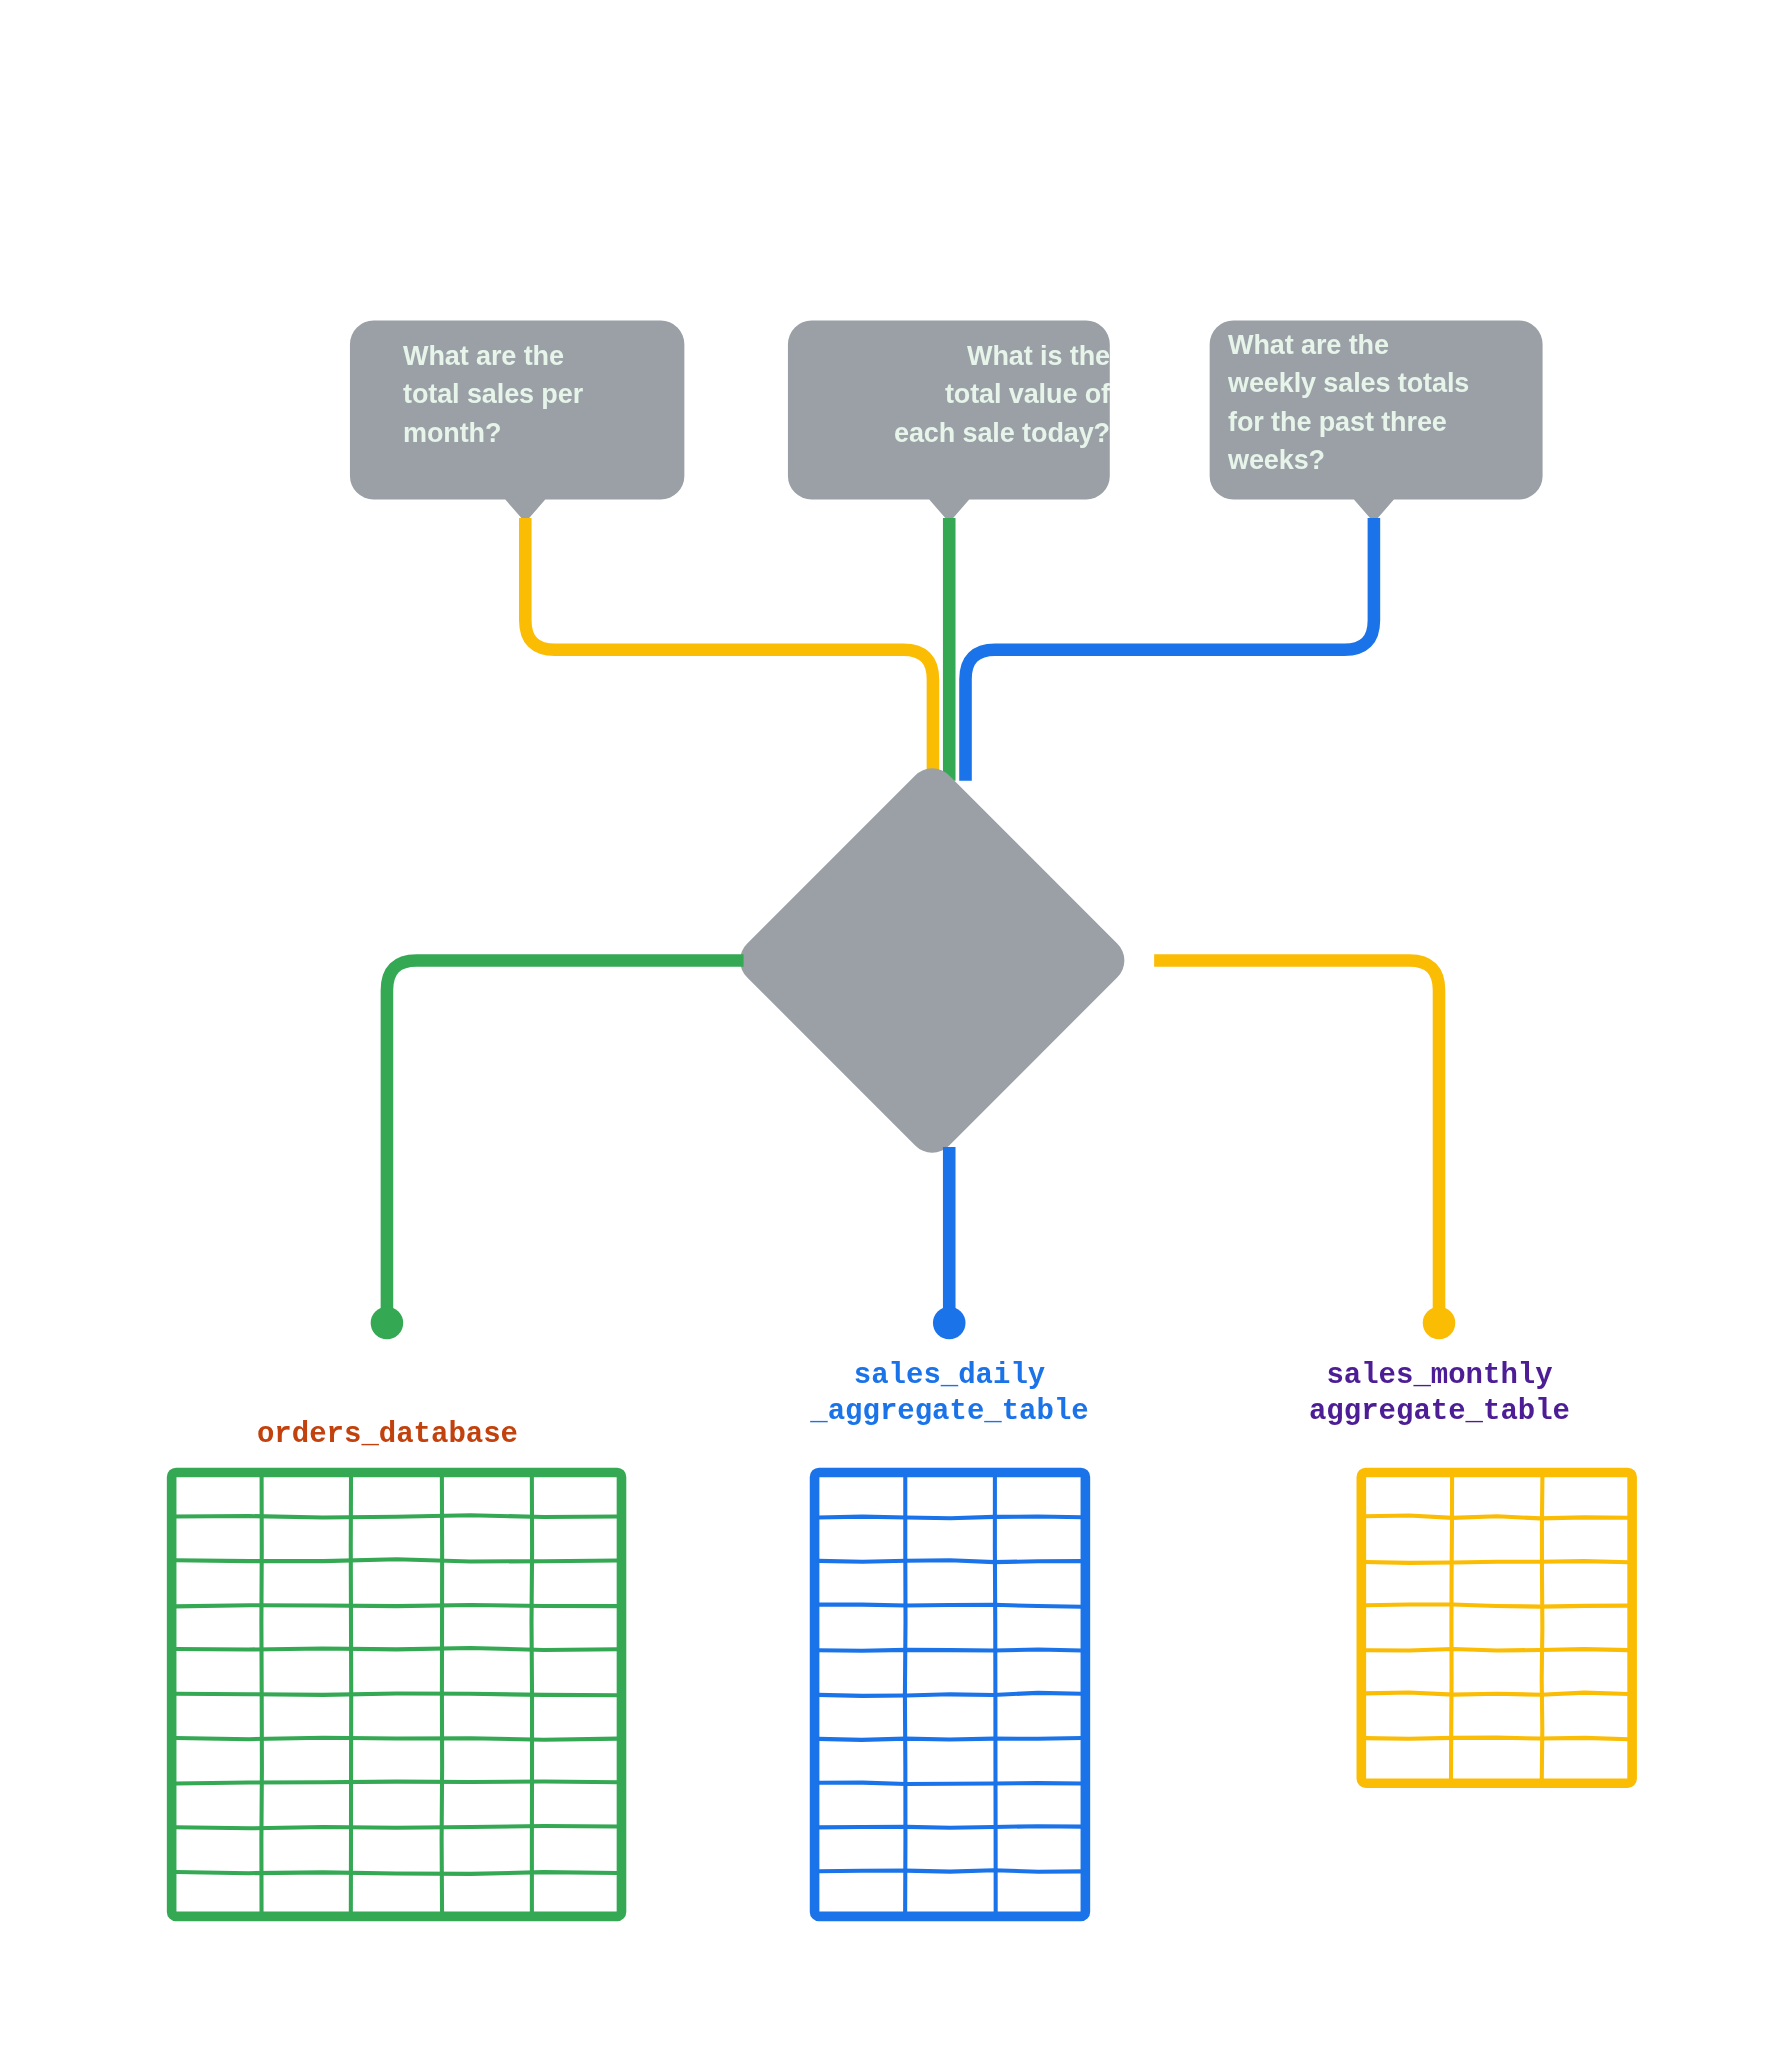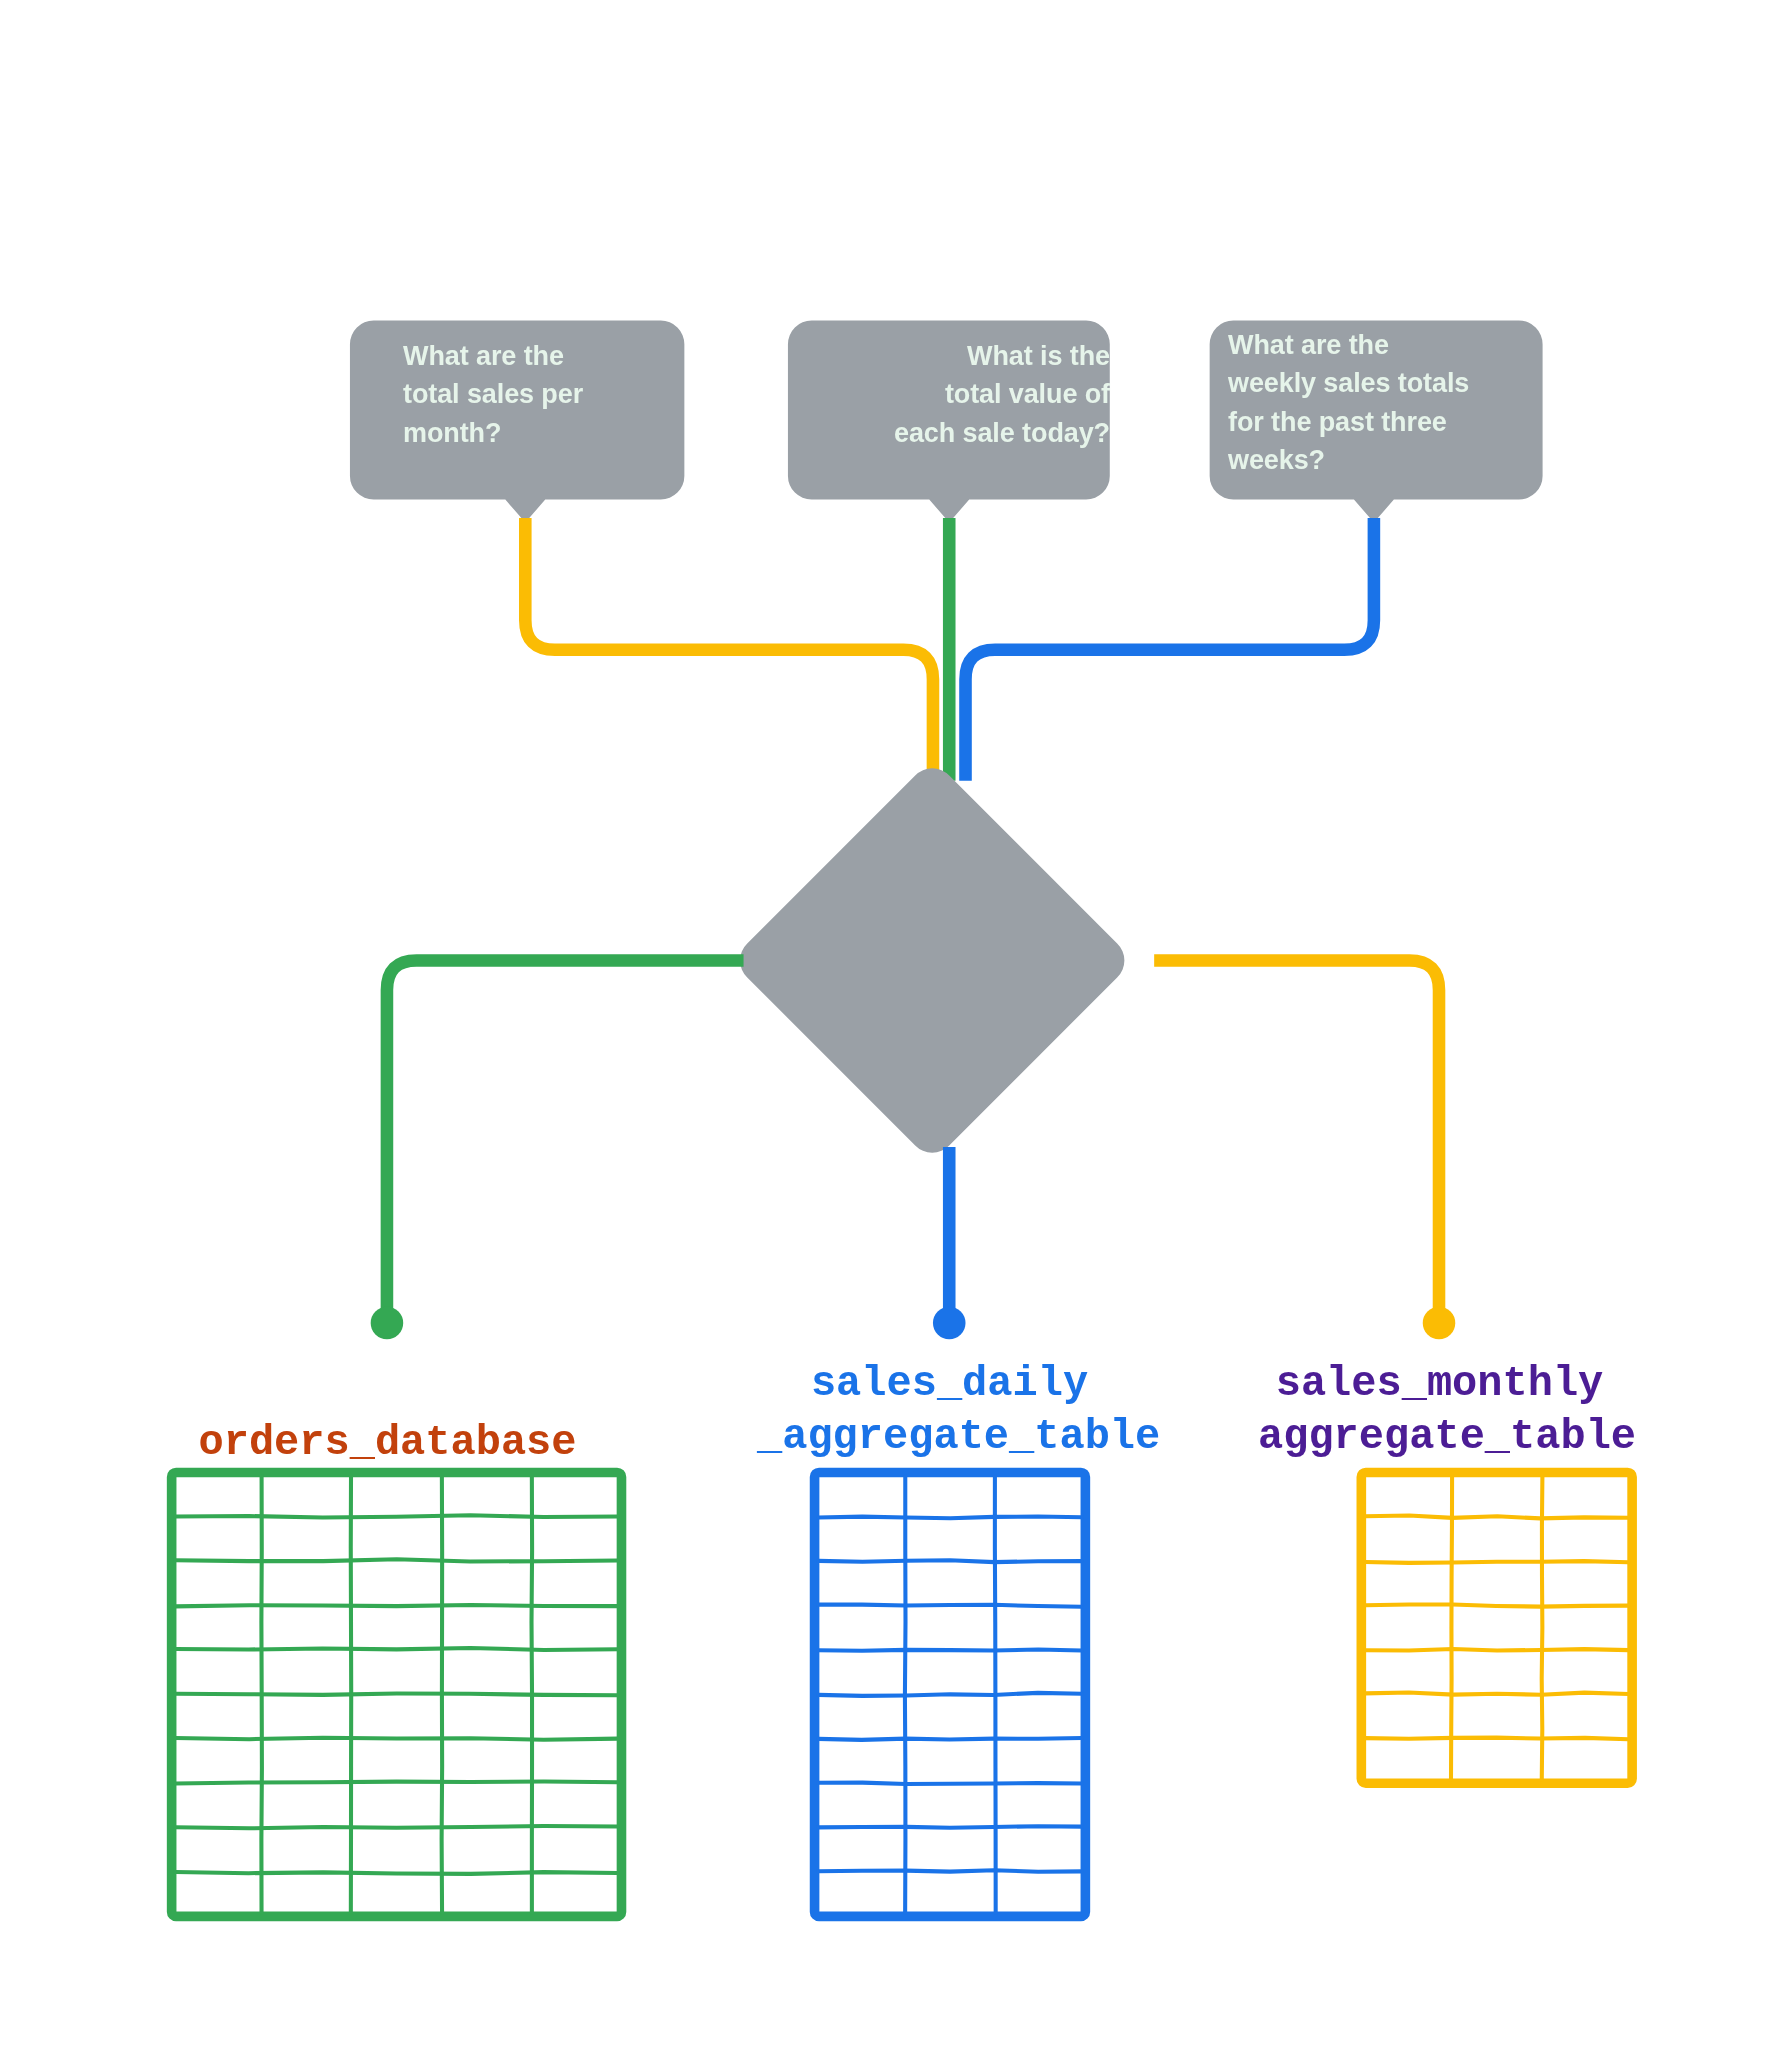--- a/index.html
+++ b/index.html
@@ -46,21 +46,21 @@
     font-size: 37px;
     line-height: 1.22;
     text-align: center;
     white-space: pre-line;
     width: 385px;
   }
   .table-label {
     position: absolute;
     font-family: "Liberation Mono", monospace;
     font-weight: bold;
-    font-size: 42px;
+    font-size: 29px;
     line-height: 1.25;
     text-align: center;
     white-space: pre-line;
     letter-spacing: 0px;
   }
   .lbl-green { color: #c2410c; margin-top: 20px; }
   .lbl-blue  { color: #1A73E8; }
   .lbl-yellow{ color: #4c1d95; }
 </style>
 </head>

